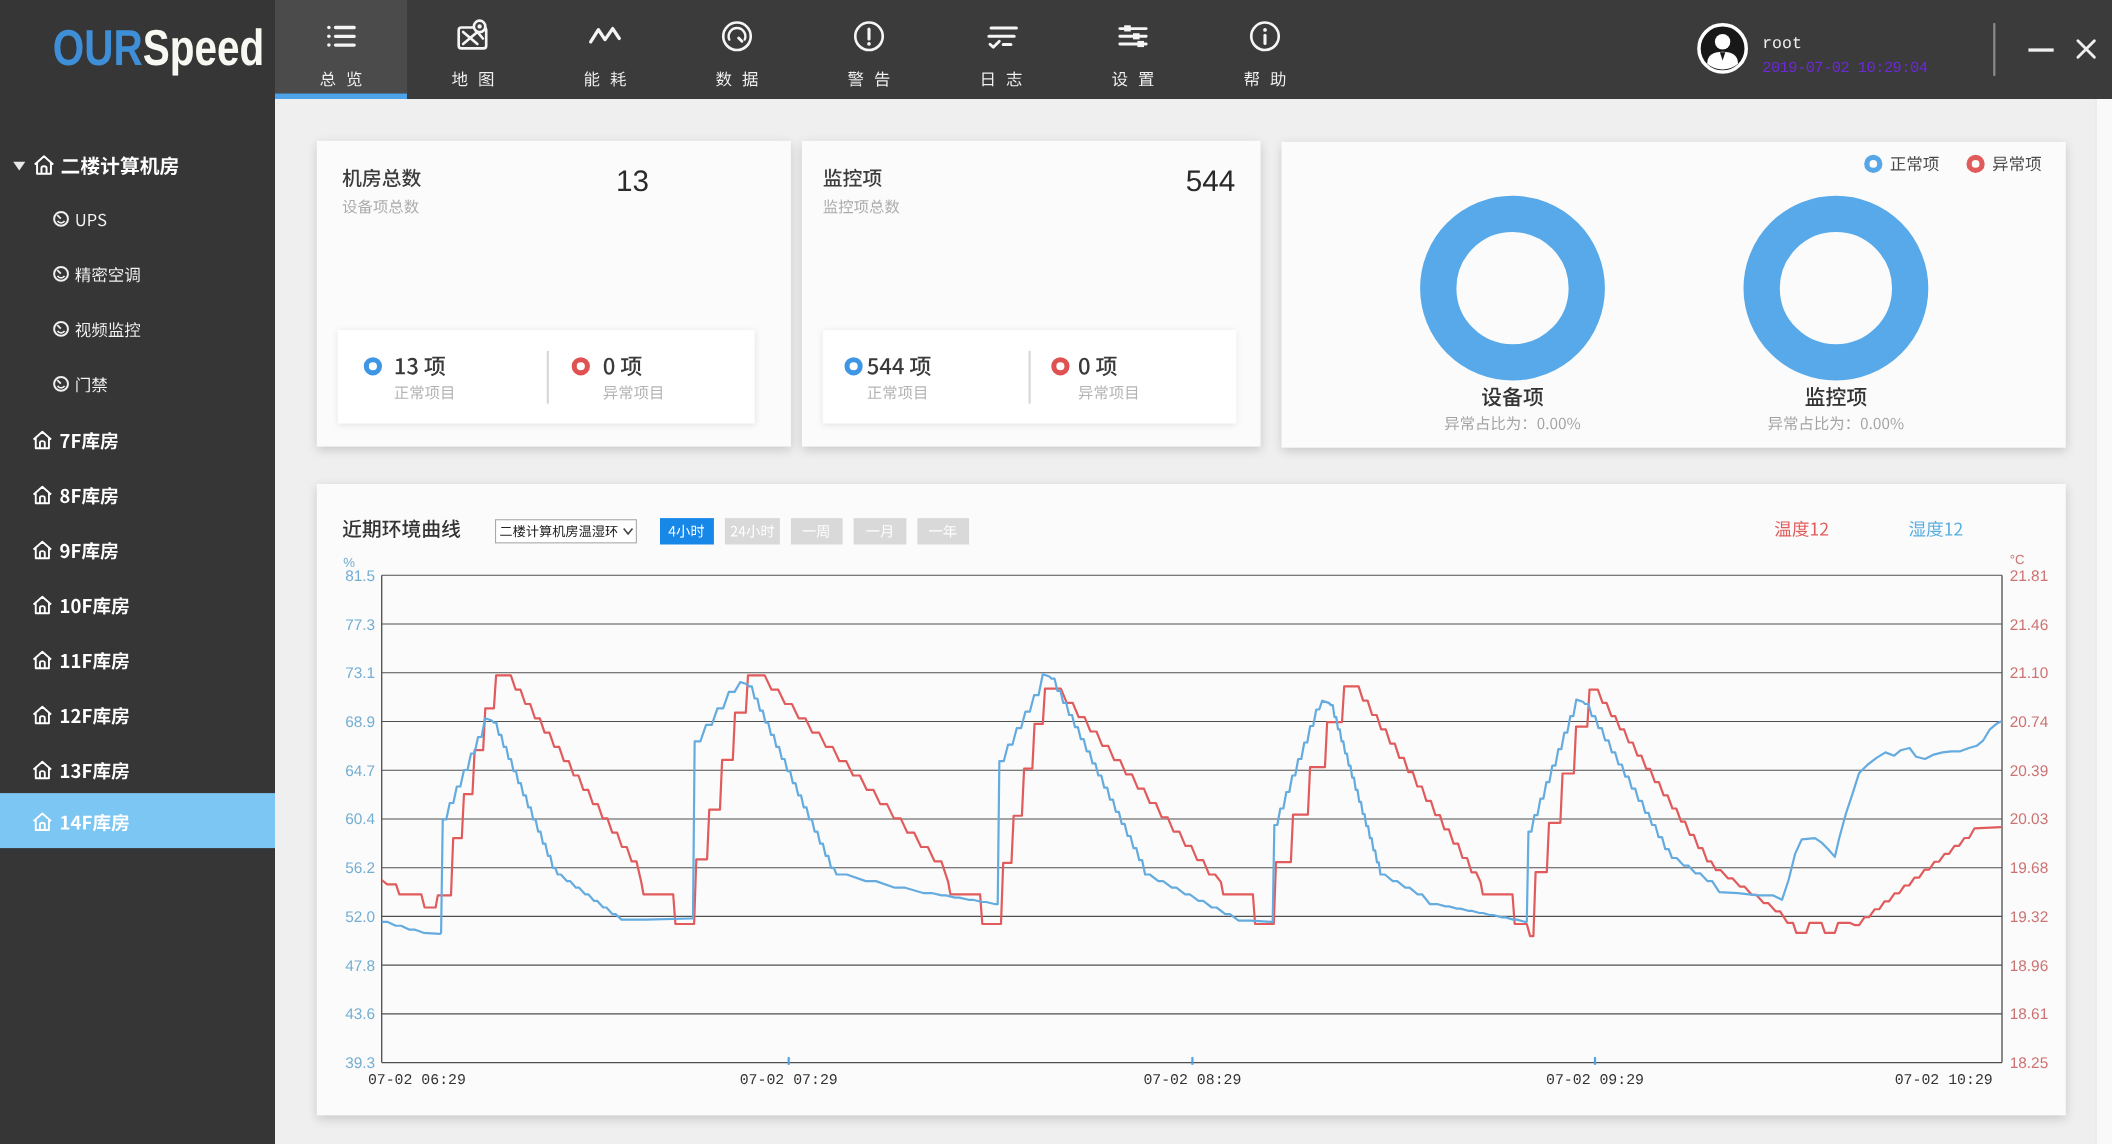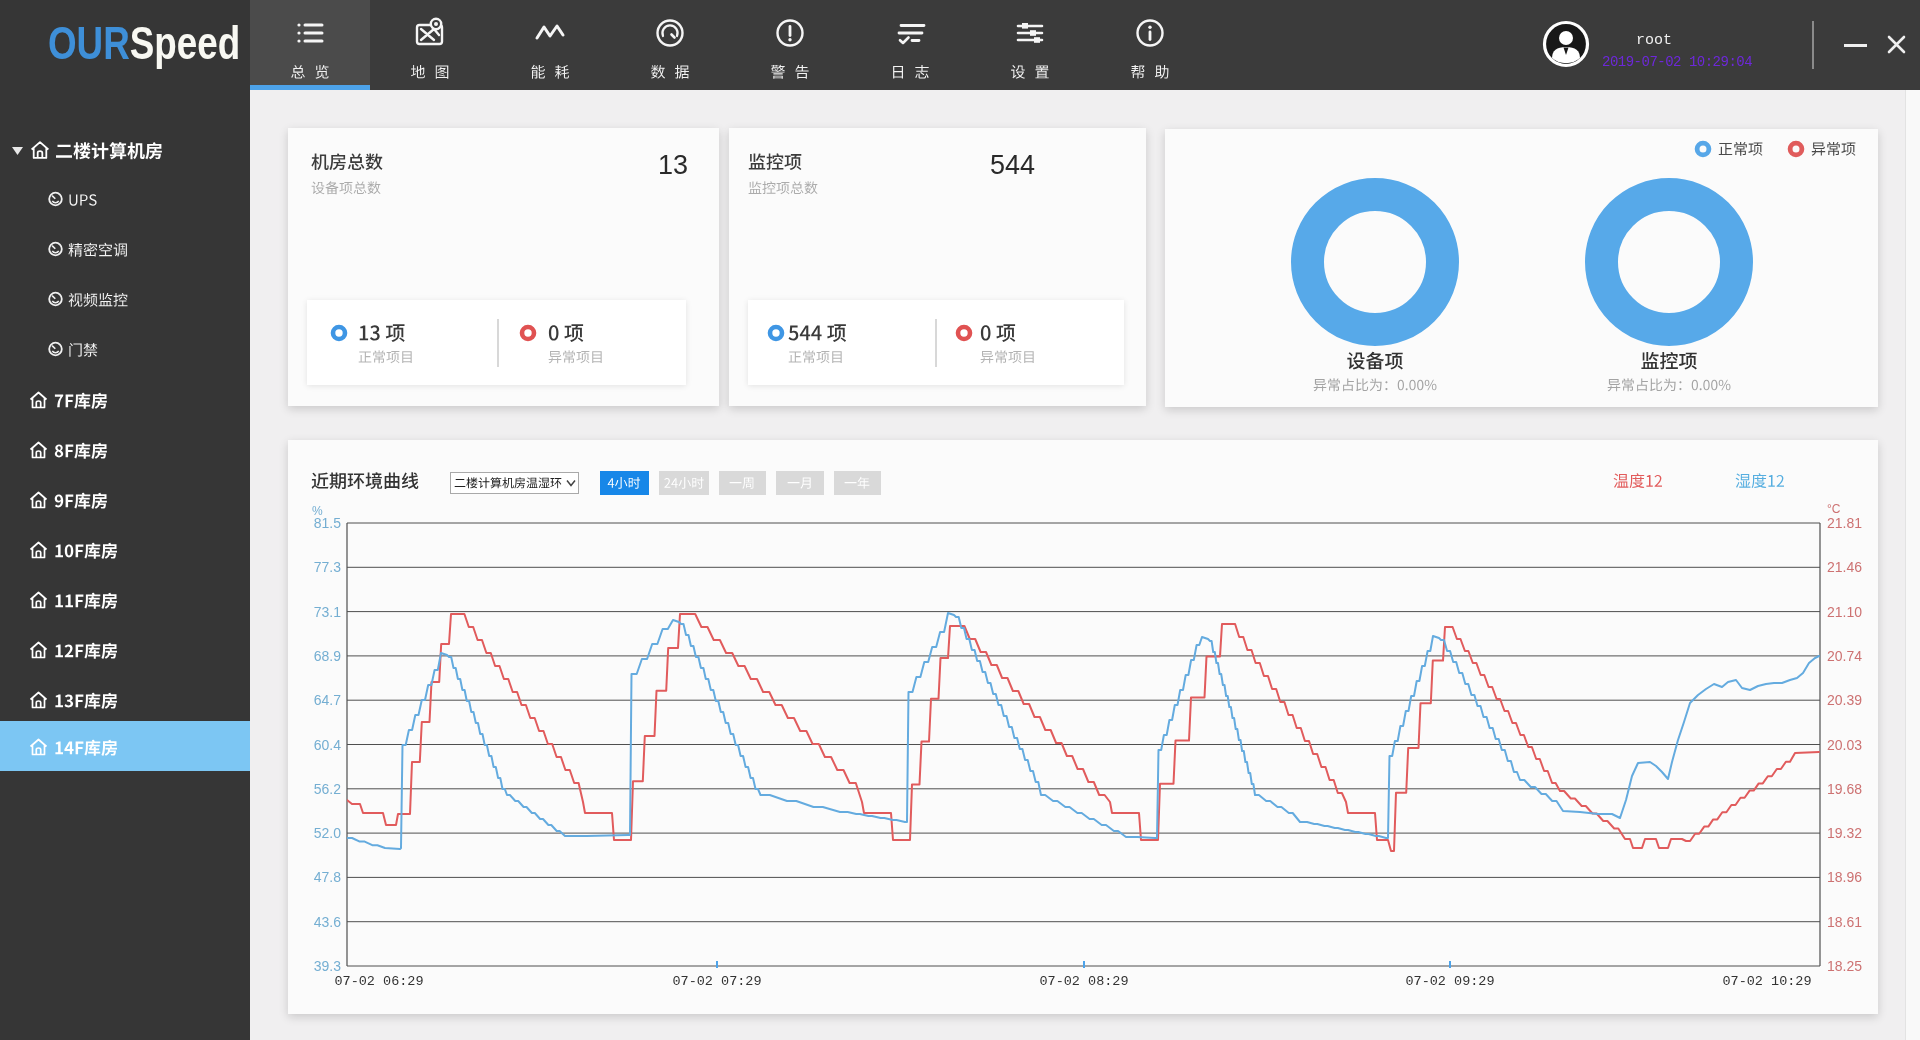--- a/index.html
+++ b/index.html
@@ -19,26 +19,26 @@
 <div style="position:absolute;left:288px;top:440px;width:1590px;height:574px;background:#fbfbfb;box-shadow:0 3px 9px rgba(0,0,0,0.16)"></div>
 <div style="position:absolute;left:450px;top:472px;width:129px;height:22px;background:#fff;border:1px solid #a9a9a9;box-sizing:border-box"></div>
 <div style="position:absolute;left:600px;top:471px;width:49px;height:24px;background:#1787e8"></div>
 <div style="position:absolute;left:659px;top:471px;width:50px;height:24px;background:#d9d9d9"></div>
 <div style="position:absolute;left:719px;top:471px;width:47px;height:24px;background:#d9d9d9"></div>
 <div style="position:absolute;left:776px;top:471px;width:48px;height:24px;background:#d9d9d9"></div>
 <div style="position:absolute;left:834px;top:471px;width:47px;height:24px;background:#d9d9d9"></div>
 <div style="position:absolute;left:497px;top:319px;width:2px;height:48px;background:#d8d8d8"></div>
 <div style="position:absolute;left:935px;top:319px;width:2px;height:48px;background:#d8d8d8"></div>
 <div style="position:absolute;left:48px;top:16px;font:bold 46px 'Liberation Sans',sans-serif;white-space:nowrap;transform:scaleX(0.8);transform-origin:0 0"><span style="color:#3e8fd8">OUR</span><span style="color:#f8f8f2">Speed</span></div>
-<div style="position:absolute;left:1636px;top:32px;font:15px 'Liberation Mono',monospace;color:#f0f0f0">root</div>
+<div style="position:absolute;left:1602px;top:32px;font:15px 'Liberation Mono',monospace;color:#f0f0f0">root</div>
 <div style="position:absolute;left:1602px;top:54px;font:14px 'Liberation Mono',monospace;color:#6d28d9;letter-spacing:-0.5px">2019-07-02 10:29:04</div>
 <div style="position:absolute;left:1812px;top:21px;width:2px;height:48px;background:#8a8a8a"></div>
 <div style="position:absolute;left:1844px;top:44px;width:23px;height:3px;background:#efefef"></div>
-<div style="position:absolute;left:560px;top:150px;width:128px;text-align:right;font:27px 'Liberation Sans',sans-serif;color:#2a2a2a">13</div>
-<div style="position:absolute;left:990px;top:150px;width:133px;text-align:left;font:27px 'Liberation Sans',sans-serif;color:#2a2a2a">544</div>
+<div style="position:absolute;left:560px;top:150px;width:128px;font:27px 'Liberation Sans',sans-serif;color:#2a2a2a">13</div>
+<div style="position:absolute;left:990px;top:150px;width:133px;text-align:right;font:27px 'Liberation Sans',sans-serif;color:#2a2a2a">544</div>
 <svg style="position:absolute;left:0;top:0;z-index:40" width="1920" height="1040" viewBox="0 0 1920 1040">
 <path fill="#f2f2f2" d="M301.9 74.3C302.7 75.3 303.6 76.7 304 77.6L304.9 77.1C304.5 76.1 303.6 74.8 302.7 73.8ZM296.7 73.4C297.7 74.1 298.8 75.2 299.4 75.9L300.2 75.2C299.6 74.5 298.5 73.5 297.5 72.8ZM294.7 73.9V77C294.7 78.2 295.2 78.5 297 78.5C297.3 78.5 299.9 78.5 300.3 78.5C301.7 78.5 302.1 78.1 302.3 76.4C301.9 76.3 301.4 76.1 301.2 76C301.1 77.3 301 77.5 300.2 77.5C299.7 77.5 297.5 77.5 297 77.5C296.1 77.5 295.9 77.4 295.9 76.9V73.9ZM292.6 74.1C292.3 75.3 291.8 76.6 291.1 77.3L292.2 77.8C292.9 76.9 293.4 75.5 293.6 74.3ZM294.5 69H301.6V71.6H294.5ZM293.3 67.9V72.7H302.8V67.9H300.4C300.9 67.1 301.4 66.2 301.9 65.4L300.8 64.9C300.4 65.8 299.7 67 299.1 67.9H296.1L296.9 67.5C296.7 66.8 296 65.7 295.3 64.9L294.4 65.4C295 66.1 295.6 67.2 295.9 67.9Z M324.2 68.1C324.9 68.8 325.8 69.8 326.2 70.5L327.2 70C326.8 69.4 325.9 68.4 325.1 67.7ZM316.2 65.7V69.9H317.3V65.7ZM319.4 65V70.4H320.5V65ZM322.4 74.7V77.1C322.4 78.2 322.8 78.5 324.3 78.5C324.6 78.5 326.6 78.5 326.9 78.5C328.1 78.5 328.4 78 328.6 76.3C328.3 76.3 327.8 76.1 327.6 75.9C327.5 77.3 327.4 77.5 326.8 77.5C326.4 77.5 324.7 77.5 324.4 77.5C323.7 77.5 323.5 77.4 323.5 77.1V74.7ZM321.4 72.6V73.8C321.4 75 321 76.6 315.5 77.8C315.7 78 316.1 78.4 316.2 78.7C321.9 77.4 322.5 75.3 322.5 73.8V72.6ZM317.4 70.9V75.7H318.6V71.9H325.6V75.6H326.8V70.9ZM323.3 64.9C322.9 66.5 322.2 68.2 321.3 69.4C321.6 69.5 322 69.8 322.2 69.9C322.7 69.3 323.2 68.4 323.6 67.4H328.5V66.4H324C324.1 66 324.2 65.5 324.4 65.1Z"></path>
 <path fill="#f2f2f2" d="M416.9 66.3V70.4L415.3 71.1L415.7 72.1L416.9 71.5V76.3C416.9 77.9 417.4 78.3 419.2 78.3C419.5 78.3 422.4 78.3 422.9 78.3C424.4 78.3 424.8 77.7 425 75.6C424.7 75.6 424.2 75.4 424 75.2C423.9 76.9 423.7 77.3 422.8 77.3C422.2 77.3 419.7 77.3 419.2 77.3C418.2 77.3 418 77.1 418 76.3V71.1L420 70.2V75.3H421.1V69.8L423.2 68.9C423.2 71.3 423.2 73 423.1 73.3C423 73.7 422.9 73.7 422.6 73.7C422.5 73.7 422 73.7 421.6 73.7C421.8 73.9 421.9 74.4 421.9 74.7C422.3 74.7 422.9 74.7 423.3 74.6C423.8 74.5 424 74.2 424.1 73.6C424.2 73 424.3 70.7 424.3 67.9L424.3 67.7L423.5 67.4L423.3 67.6L423.1 67.8L421.1 68.6V64.9H420V69.1L418 69.9V66.3ZM411 75.2 411.4 76.3C412.8 75.7 414.5 74.9 416.1 74.2L415.8 73.2L414.1 73.9V69.6H415.9V68.5H414.1V65.1H413.1V68.5H411.1V69.6H413.1V74.4C412.3 74.7 411.6 75 411 75.2Z M440.1 73.3C441.3 73.5 442.9 74.1 443.7 74.5L444.2 73.7C443.3 73.3 441.8 72.8 440.6 72.6ZM438.6 75.2C440.7 75.4 443.3 76 444.7 76.6L445.2 75.7C443.8 75.2 441.2 74.7 439.1 74.4ZM435.8 65.5V78.7H436.8V78H447.1V78.7H448.3V65.5ZM436.8 77V66.6H447.1V77ZM440.7 66.9C440 68.1 438.7 69.3 437.4 70C437.6 70.2 438 70.5 438.2 70.7C438.6 70.4 439.1 70 439.6 69.6C440 70.1 440.6 70.6 441.2 71C439.9 71.6 438.4 72 437.1 72.3C437.3 72.5 437.5 72.9 437.6 73.2C439.1 72.9 440.7 72.3 442.1 71.5C443.4 72.2 444.8 72.7 446.2 73C446.4 72.8 446.6 72.4 446.8 72.2C445.5 71.9 444.2 71.5 443 71C444.2 70.3 445.1 69.4 445.7 68.4L445.1 68L444.9 68.1H441C441.3 67.8 441.5 67.5 441.7 67.2ZM440.2 69 440.3 68.9H444.2C443.6 69.5 442.9 70 442.1 70.5C441.3 70.1 440.7 69.6 440.2 69Z"></path>
 <path fill="#f2f2f2" d="M536.2 71.2V72.5H533V71.2ZM532 70.2V78.7H533V75.6H536.2V77.4C536.2 77.5 536.2 77.6 536 77.6C535.8 77.6 535.1 77.6 534.4 77.6C534.6 77.9 534.8 78.3 534.8 78.6C535.8 78.6 536.4 78.6 536.8 78.4C537.2 78.3 537.4 78 537.4 77.4V70.2ZM533 73.3H536.2V74.7H533ZM543.4 66C542.5 66.4 541.2 67 539.9 67.4V64.9H538.8V69.9C538.8 71.1 539.1 71.5 540.6 71.5C540.9 71.5 542.8 71.5 543.2 71.5C544.3 71.5 544.7 71 544.8 69.1C544.5 69.1 544 68.9 543.8 68.7C543.7 70.2 543.6 70.4 543.1 70.4C542.6 70.4 541 70.4 540.7 70.4C540 70.4 539.9 70.3 539.9 69.9V68.3C541.3 67.9 542.9 67.4 544.1 66.8ZM543.5 72.7C542.7 73.2 541.2 73.8 539.9 74.3V71.9H538.8V76.9C538.8 78.2 539.2 78.5 540.6 78.5C540.9 78.5 542.9 78.5 543.2 78.5C544.5 78.5 544.8 78 544.9 76C544.6 75.9 544.2 75.7 543.9 75.6C543.9 77.2 543.8 77.5 543.1 77.5C542.7 77.5 541 77.5 540.7 77.5C540 77.5 539.9 77.4 539.9 77V75.2C541.4 74.8 543.1 74.2 544.3 73.5ZM531.8 69.2C532.1 69 532.6 69 536.7 68.7C536.8 69 537 69.2 537.1 69.5L538 69C537.7 68.1 536.9 66.8 536.1 65.8L535.2 66.1C535.6 66.6 535.9 67.2 536.3 67.8L533 68C533.6 67.2 534.3 66.2 534.8 65.2L533.6 64.8C533.2 66 532.3 67.2 532.1 67.5C531.8 67.8 531.6 68.1 531.4 68.1C531.5 68.4 531.7 68.9 531.8 69.2Z M557.8 64.9V66.5H555.4V67.5H557.8V69H555.7V69.9H557.8V71.5H555.2V72.5H557.4C556.8 73.7 555.9 75.1 555 75.9C555.2 76.1 555.4 76.6 555.5 76.9C556.3 76.1 557.1 74.9 557.8 73.6V78.7H558.8V73.7C559.4 74.4 560 75.3 560.4 75.8L561.1 74.9C560.8 74.5 559.6 73.1 559 72.5H561.2V71.5H558.8V69.9H560.6V69H558.8V67.5H560.9V66.5H558.8V64.9ZM567 64.9C565.8 65.8 563.4 66.7 561.2 67.3C561.4 67.6 561.5 67.9 561.6 68.2C562.3 68 563.1 67.7 563.9 67.5V69.7L561.4 70.1L561.6 71.1L563.9 70.7V73.1L561.1 73.5L561.2 74.5L563.9 74.1V76.7C563.9 78.1 564.2 78.4 565.5 78.4C565.7 78.4 567.2 78.4 567.5 78.4C568.6 78.4 568.9 77.8 569 75.8C568.7 75.7 568.3 75.5 568 75.3C568 77.1 567.9 77.5 567.4 77.5C567.1 77.5 565.9 77.5 565.6 77.5C565.1 77.5 565 77.4 565 76.7V73.9L568.9 73.3L568.8 72.3L565 72.9V70.5L568.4 70L568.2 69L565 69.5V67.1C566.1 66.7 567.1 66.2 568 65.7Z"></path>
 <path fill="#f2f2f2" d="M657.1 65.2C656.9 65.7 656.4 66.6 656 67.2L656.8 67.5C657.1 67 657.7 66.3 658.1 65.6ZM651.8 65.6C652.2 66.2 652.6 67 652.8 67.6L653.6 67.2C653.5 66.6 653.1 65.8 652.6 65.2ZM656.6 73.6C656.3 74.4 655.8 75 655.3 75.6C654.7 75.3 654.1 75 653.5 74.8C653.8 74.4 654 74 654.2 73.6ZM652.1 75.2C652.9 75.5 653.7 75.8 654.5 76.2C653.5 76.9 652.3 77.4 651.1 77.7C651.3 77.9 651.5 78.3 651.7 78.6C653 78.2 654.3 77.6 655.4 76.7C655.9 77 656.3 77.3 656.7 77.6L657.4 76.8C657.1 76.6 656.6 76.3 656.1 76C656.9 75.2 657.5 74.1 657.9 72.8L657.3 72.6L657.1 72.6H654.7L655 71.8L654 71.7C653.9 72 653.7 72.3 653.6 72.6H651.5V73.6H653.1C652.8 74.2 652.5 74.7 652.1 75.2ZM654.4 64.9V67.7H651.2V68.6H654C653.3 69.6 652.1 70.5 651.1 70.9C651.3 71.2 651.6 71.5 651.7 71.8C652.6 71.3 653.6 70.5 654.4 69.6V71.4H655.4V69.4C656.1 69.9 657 70.6 657.4 70.9L658 70.1C657.7 69.9 656.4 69 655.6 68.6H658.5V67.7H655.4V64.9ZM659.9 65C659.6 67.6 658.9 70.2 657.7 71.7C658 71.9 658.4 72.2 658.6 72.4C659 71.9 659.3 71.2 659.6 70.5C659.9 71.9 660.4 73.3 660.9 74.5C660.1 75.9 658.9 77 657.3 77.8C657.5 78 657.8 78.5 657.9 78.7C659.4 77.9 660.6 76.9 661.5 75.5C662.2 76.8 663.1 77.8 664.3 78.5C664.5 78.3 664.8 77.9 665.1 77.7C663.8 77 662.8 75.9 662.1 74.5C662.9 73 663.4 71.1 663.7 68.8H664.7V67.8H660.4C660.7 66.9 660.8 66.1 661 65.2ZM662.6 68.8C662.4 70.6 662 72.1 661.5 73.3C660.9 72 660.5 70.5 660.2 68.8Z M681.8 73.9V78.7H682.8V78.1H687.4V78.6H688.4V73.9H685.5V72H688.9V71.1H685.5V69.4H688.3V65.5H680.4V70.1C680.4 72.4 680.3 75.7 678.7 78C679 78.1 679.5 78.5 679.7 78.7C680.9 76.8 681.3 74.3 681.5 72H684.4V73.9ZM681.5 66.5H687.3V68.4H681.5ZM681.5 69.4H684.4V71.1H681.5L681.5 70.1ZM682.8 77.1V74.9H687.4V77.1ZM677 64.9V67.9H675.1V69H677V72.2C676.2 72.5 675.5 72.7 674.9 72.8L675.2 73.9L677 73.4V77.3C677 77.5 676.9 77.5 676.8 77.5C676.6 77.5 676 77.5 675.3 77.5C675.5 77.8 675.6 78.3 675.7 78.6C676.6 78.6 677.2 78.5 677.5 78.4C677.9 78.2 678.1 77.9 678.1 77.3V73L679.8 72.5L679.6 71.4L678.1 71.9V69H679.8V67.9H678.1V64.9Z"></path>
 <path fill="#f2f2f2" d="M773.4 74.5V75.2H782.7V74.5ZM773.4 73.2V73.9H782.7V73.2ZM773.3 75.9V78.7H774.3V78.2H781.7V78.7H782.8V75.9ZM774.3 77.6V76.5H781.7V77.6ZM777.1 71C777.3 71.3 777.4 71.5 777.5 71.8H771.5V72.6H784.5V71.8H778.7C778.6 71.5 778.3 71.1 778.1 70.8ZM772.8 66.7C772.5 67.4 771.9 68.3 771 68.9C771.2 69 771.5 69.3 771.7 69.5C771.9 69.3 772.1 69.1 772.3 69V71H773.1V70.6H775.4C775.4 70.8 775.5 71 775.5 71.2C775.9 71.2 776.3 71.2 776.5 71.2C776.9 71.2 777.1 71.1 777.2 70.9C777.5 70.6 777.6 69.8 777.8 67.7C777.8 67.5 777.8 67.3 777.8 67.3H773.5L773.6 66.9L773.5 66.8H774.1V66.3H775.7V66.8H776.7V66.3H778.4V65.5H776.7V64.9H775.7V65.5H774.1V64.9H773.1V65.5H771.3V66.3H773.1V66.8ZM780.1 64.8C779.6 66.1 778.8 67.3 777.9 68.1C778.1 68.3 778.5 68.6 778.6 68.7C779 68.4 779.3 68.1 779.6 67.7C779.9 68.3 780.3 68.8 780.8 69.3C780.1 69.8 779.3 70.1 778.4 70.4C778.5 70.6 778.8 71 778.9 71.2C779.9 70.9 780.8 70.5 781.5 69.9C782.3 70.6 783.2 71 784.3 71.3C784.4 71.1 784.7 70.7 784.9 70.5C783.9 70.2 783 69.8 782.2 69.3C782.9 68.7 783.4 67.9 783.7 66.9H784.7V66.1H780.5C780.7 65.8 780.9 65.4 781 65.1ZM782.7 66.9C782.4 67.6 782 68.2 781.5 68.7C780.9 68.2 780.5 67.6 780.2 66.9ZM776.8 68C776.7 69.5 776.6 70.1 776.4 70.3C776.4 70.4 776.3 70.4 776.1 70.4L775.7 70.4V68.4H772.7L773.1 68ZM773.1 69.1H774.9V70H773.1Z M798.2 65C797.6 66.7 796.7 68.4 795.6 69.5C795.9 69.6 796.4 69.9 796.6 70.1C797.1 69.6 797.6 68.8 798 68.1H801.7V70.4H795.4V71.5H808.6V70.4H802.9V68.1H807.5V67H802.9V64.9H801.7V67H798.6C798.9 66.5 799.1 65.9 799.3 65.3ZM797.3 73V78.8H798.4V78H805.7V78.8H806.9V73ZM798.4 76.9V74H805.7V76.9Z"></path>
 <path fill="#f2f2f2" d="M894.3 72.2H901.8V76.4H894.3ZM894.3 71.1V67H901.8V71.1ZM893.1 65.9V78.5H894.3V77.5H901.8V78.4H903V65.9Z M918.5 73.6V76.9C918.5 78.1 919 78.5 920.7 78.5C921.1 78.5 923.8 78.5 924.2 78.5C925.6 78.5 926 78 926.1 76C925.8 75.9 925.4 75.8 925.1 75.6C925 77.2 924.9 77.4 924.1 77.4C923.5 77.4 921.2 77.4 920.8 77.4C919.8 77.4 919.7 77.3 919.7 76.9V73.6ZM920.2 72.7C921.4 73.5 922.8 74.6 923.5 75.3L924.3 74.6C923.6 73.8 922.1 72.8 921 72.1ZM925.7 74C926.4 75.3 927.2 77 927.6 78L928.7 77.5C928.3 76.5 927.4 74.9 926.7 73.6ZM916.8 73.8C916.5 74.9 915.9 76.5 915.2 77.4L916.3 77.9C916.9 76.9 917.4 75.3 917.8 74.1ZM921.4 64.9V67H915.3V68.1H921.4V70.7H916.3V71.7H927.8V70.7H922.6V68.1H928.7V67H922.6V64.9Z"></path>
 <path fill="#f2f2f2" d="M1012.3 65.8C1013.1 66.5 1014.1 67.5 1014.6 68.2L1015.4 67.4C1014.9 66.8 1013.9 65.8 1013.1 65.1ZM1011.1 69.6V70.7H1013.3V76C1013.3 76.7 1012.8 77.2 1012.5 77.4C1012.7 77.6 1013 78.1 1013.1 78.4C1013.4 78.1 1013.8 77.8 1016.4 75.8C1016.3 75.6 1016.1 75.1 1016 74.8L1014.4 76.1V69.6ZM1017.9 65.4V67.1C1017.9 68.2 1017.5 69.4 1015.6 70.3C1015.8 70.5 1016.2 70.9 1016.3 71.2C1018.5 70.1 1018.9 68.5 1018.9 67.1V66.5H1021.6V68.9C1021.6 70 1021.8 70.4 1022.8 70.4C1023 70.4 1023.7 70.4 1024 70.4C1024.3 70.4 1024.6 70.4 1024.8 70.4C1024.7 70.1 1024.7 69.7 1024.7 69.4C1024.5 69.4 1024.2 69.5 1024 69.5C1023.8 69.5 1023.1 69.5 1022.9 69.5C1022.7 69.5 1022.6 69.3 1022.6 68.9V65.4ZM1022.6 72.6C1022 73.8 1021.2 74.7 1020.2 75.5C1019.2 74.7 1018.4 73.7 1017.9 72.6ZM1016.3 71.5V72.6H1017L1016.8 72.6C1017.4 74 1018.3 75.2 1019.4 76.2C1018.2 76.9 1016.9 77.4 1015.6 77.7C1015.8 77.9 1016.1 78.4 1016.2 78.7C1017.6 78.3 1019 77.7 1020.2 76.9C1021.3 77.7 1022.7 78.3 1024.3 78.7C1024.4 78.4 1024.7 78 1024.9 77.7C1023.5 77.4 1022.2 76.9 1021.1 76.2C1022.4 75.1 1023.4 73.6 1024 71.8L1023.3 71.5L1023.1 71.5Z M1044.3 66.3H1046.8V67.6H1044.3ZM1040.8 66.3H1043.2V67.6H1040.8ZM1037.3 66.3H1039.7V67.6H1037.3ZM1037.3 71.1V77.4H1035.4V78.2H1048.7V77.4H1046.6V71.1H1041.9L1042.1 70.2H1048.3V69.3H1042.3L1042.5 68.4H1047.9V65.4H1036.3V68.4H1041.3L1041.2 69.3H1035.5V70.2H1041L1040.9 71.1ZM1038.4 77.4V76.5H1045.5V77.4ZM1038.4 73.3H1045.5V74.2H1038.4ZM1038.4 72.7V71.8H1045.5V72.7ZM1038.4 74.9H1045.5V75.8H1038.4Z"></path>
 <path fill="#f2f2f2" d="M1134.6 64.9V66.1H1131.5V67H1134.6V68.1H1131.8V69H1134.6V69.3C1134.6 69.6 1134.6 69.8 1134.5 70.1H1131.2V71H1134.1C1133.6 71.7 1132.8 72.4 1131.5 72.8C1131.8 73 1132.2 73.4 1132.3 73.6C1134 73 1134.9 72 1135.3 71H1138.6V70.1H1135.7C1135.7 69.8 1135.8 69.6 1135.8 69.3V69H1138.2V68.1H1135.8V67H1138.5V66.1H1135.8V64.9ZM1139.3 65.5V72.9H1140.3V66.5H1142.9C1142.5 67.1 1142 67.9 1141.5 68.5C1142.8 69.3 1143.3 69.9 1143.3 70.5C1143.3 70.8 1143.2 71 1143 71.1C1142.8 71.2 1142.5 71.2 1142.3 71.2C1141.9 71.3 1141.3 71.3 1140.7 71.2C1140.9 71.5 1141 71.9 1141.1 72.1C1141.6 72.2 1142.3 72.2 1142.8 72.1C1143.1 72.1 1143.4 72 1143.7 71.9C1144.2 71.6 1144.5 71.2 1144.4 70.6C1144.4 69.9 1144 69.2 1142.7 68.4C1143.3 67.6 1144 66.7 1144.6 65.9L1143.8 65.5L1143.6 65.5ZM1132.8 73.5V77.9H1133.9V74.6H1137.4V78.6H1138.5V74.6H1142.3V76.6C1142.3 76.8 1142.3 76.9 1142 76.9C1141.8 76.9 1140.9 76.9 1139.9 76.9C1140.1 77.1 1140.3 77.5 1140.3 77.8C1141.6 77.8 1142.4 77.8 1142.9 77.7C1143.3 77.5 1143.5 77.2 1143.5 76.6V73.5H1138.5V72.4H1137.4V73.5Z M1164 64.9C1164 66 1164 67.2 1164 68.3H1161.5V69.3H1163.9C1163.7 73 1162.9 76.1 1160.1 77.9C1160.3 78.1 1160.7 78.4 1160.9 78.7C1164 76.7 1164.8 73.3 1165 69.3H1167.3C1167.2 74.8 1167.1 76.8 1166.7 77.3C1166.5 77.5 1166.4 77.5 1166.1 77.5C1165.8 77.5 1165 77.5 1164.1 77.5C1164.3 77.8 1164.5 78.2 1164.5 78.5C1165.3 78.6 1166.1 78.6 1166.6 78.6C1167 78.5 1167.4 78.4 1167.6 78C1168.1 77.3 1168.3 75.2 1168.4 68.8C1168.4 68.7 1168.4 68.3 1168.4 68.3H1165C1165.1 67.2 1165.1 66 1165.1 64.9ZM1155 76 1155.2 77.2C1157 76.8 1159.5 76.2 1161.9 75.6L1161.8 74.6L1161 74.8V65.6H1156.1V75.8ZM1157.1 75.6V73H1159.9V75ZM1157.1 69.8H1159.9V72H1157.1ZM1157.1 68.8V66.6H1159.9V68.8Z"></path>
 <g transform="translate(310,33)" stroke="#f5f5f5" fill="none" stroke-width="2.4" stroke-linecap="round" stroke-linejoin="round">

